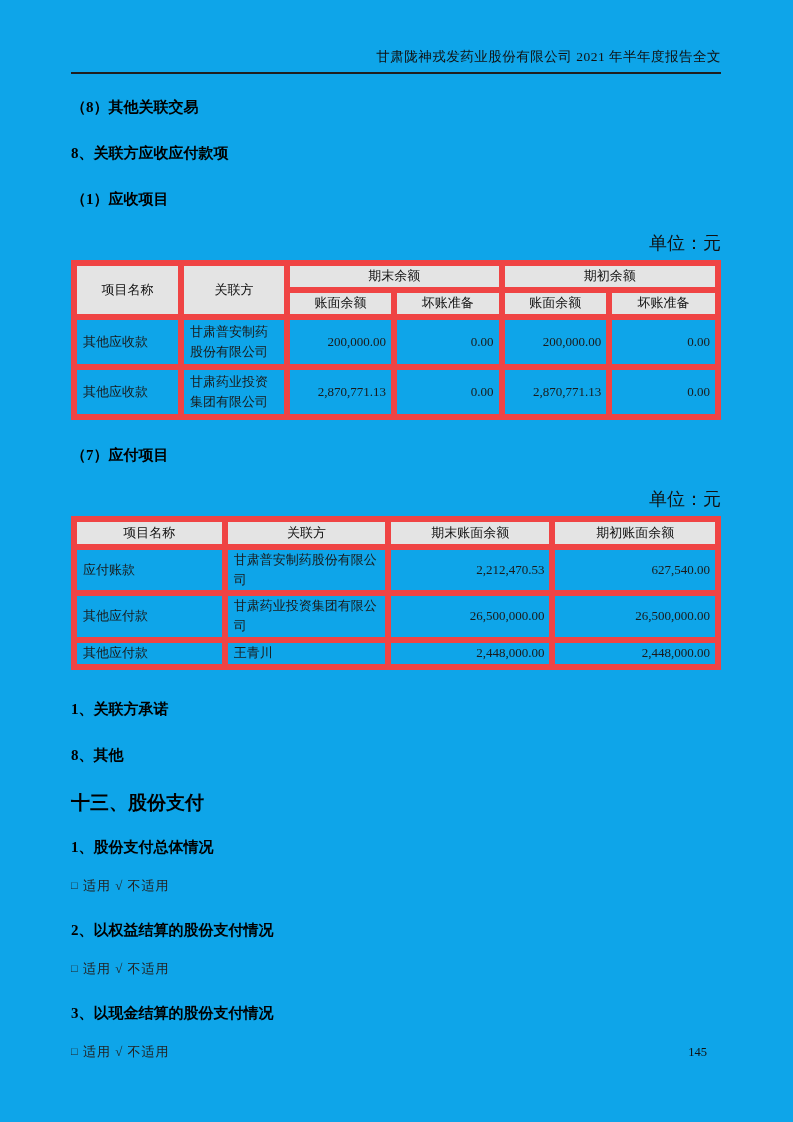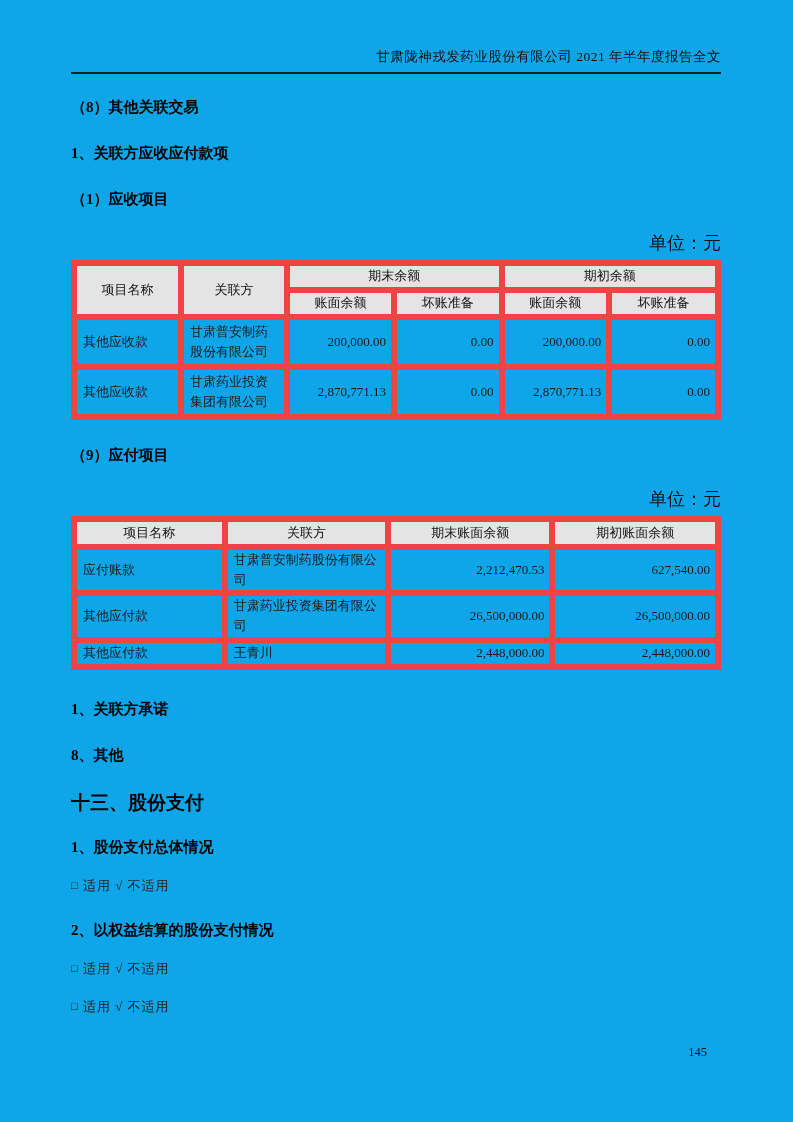--- a/index.html
+++ b/index.html
@@ -93,21 +93,21 @@
 
 <div class="page">
   <div class="content">
 
     <div class="doc-header">
       <span class="title">甘肃陇神戎发药业股份有限公司 2021 年半年度报告全文</span>
     </div>
 
     <div class="h3" style="margin-top:24px;">（8）其他关联交易</div>
 
-    <div class="h3 mt-sec">1、关联方应收应付款项</div>
+    <div class="h3 mt-sec">8、关联方应收应付款项</div>
 
     <div class="h3 mt-sec">（1）应收项目</div>
 
     <div class="unit-line">单位：元</div>
 
     <table class="data-table t1">
       <colgroup>
         <col style="width:16.6%">
           <col style="width:16.5%">
           <col style="width:16.6%">
@@ -140,21 +140,21 @@
           <td class="cell-text">其他应收款</td>
           <td class="cell-text">甘肃药业投资集团有限公司</td>
           <td class="cell-num">2,870,771.13</td>
           <td class="cell-num">0.00</td>
           <td class="cell-num">2,870,771.13</td>
           <td class="cell-num">0.00</td>
         </tr>
       </tbody>
     </table>
 
-    <div class="h3" style="margin-top:26px;">（9）应付项目</div>
+    <div class="h3" style="margin-top:26px;">（7）应付项目</div>
 
     <div class="unit-line">单位：元</div>
 
     <table class="data-table t2">
       <colgroup>
         <col style="width:23.4%">
           <col style="width:25.4%">
           <col style="width:25.5%">
           <col style="width:25.7%">
       </colgroup>
@@ -203,20 +203,21 @@
 
     <div class="h3" style="margin-top:26px;">2、以权益结算的股份支付情况</div>
 
     <div class="check-line">
       <span class="box">□</span>
       <span>适用</span>
       <span>√</span>
       <span>不适用</span>
     </div>
 
+    <div class="h3" style="margin-top:26px;">3、以现金结算的股份支付情况</div>
 
     <div class="check-line">
       <span class="box">□</span>
       <span>适用</span>
       <span>√</span>
       <span>不适用</span>
     </div>
 
   </div>
 

